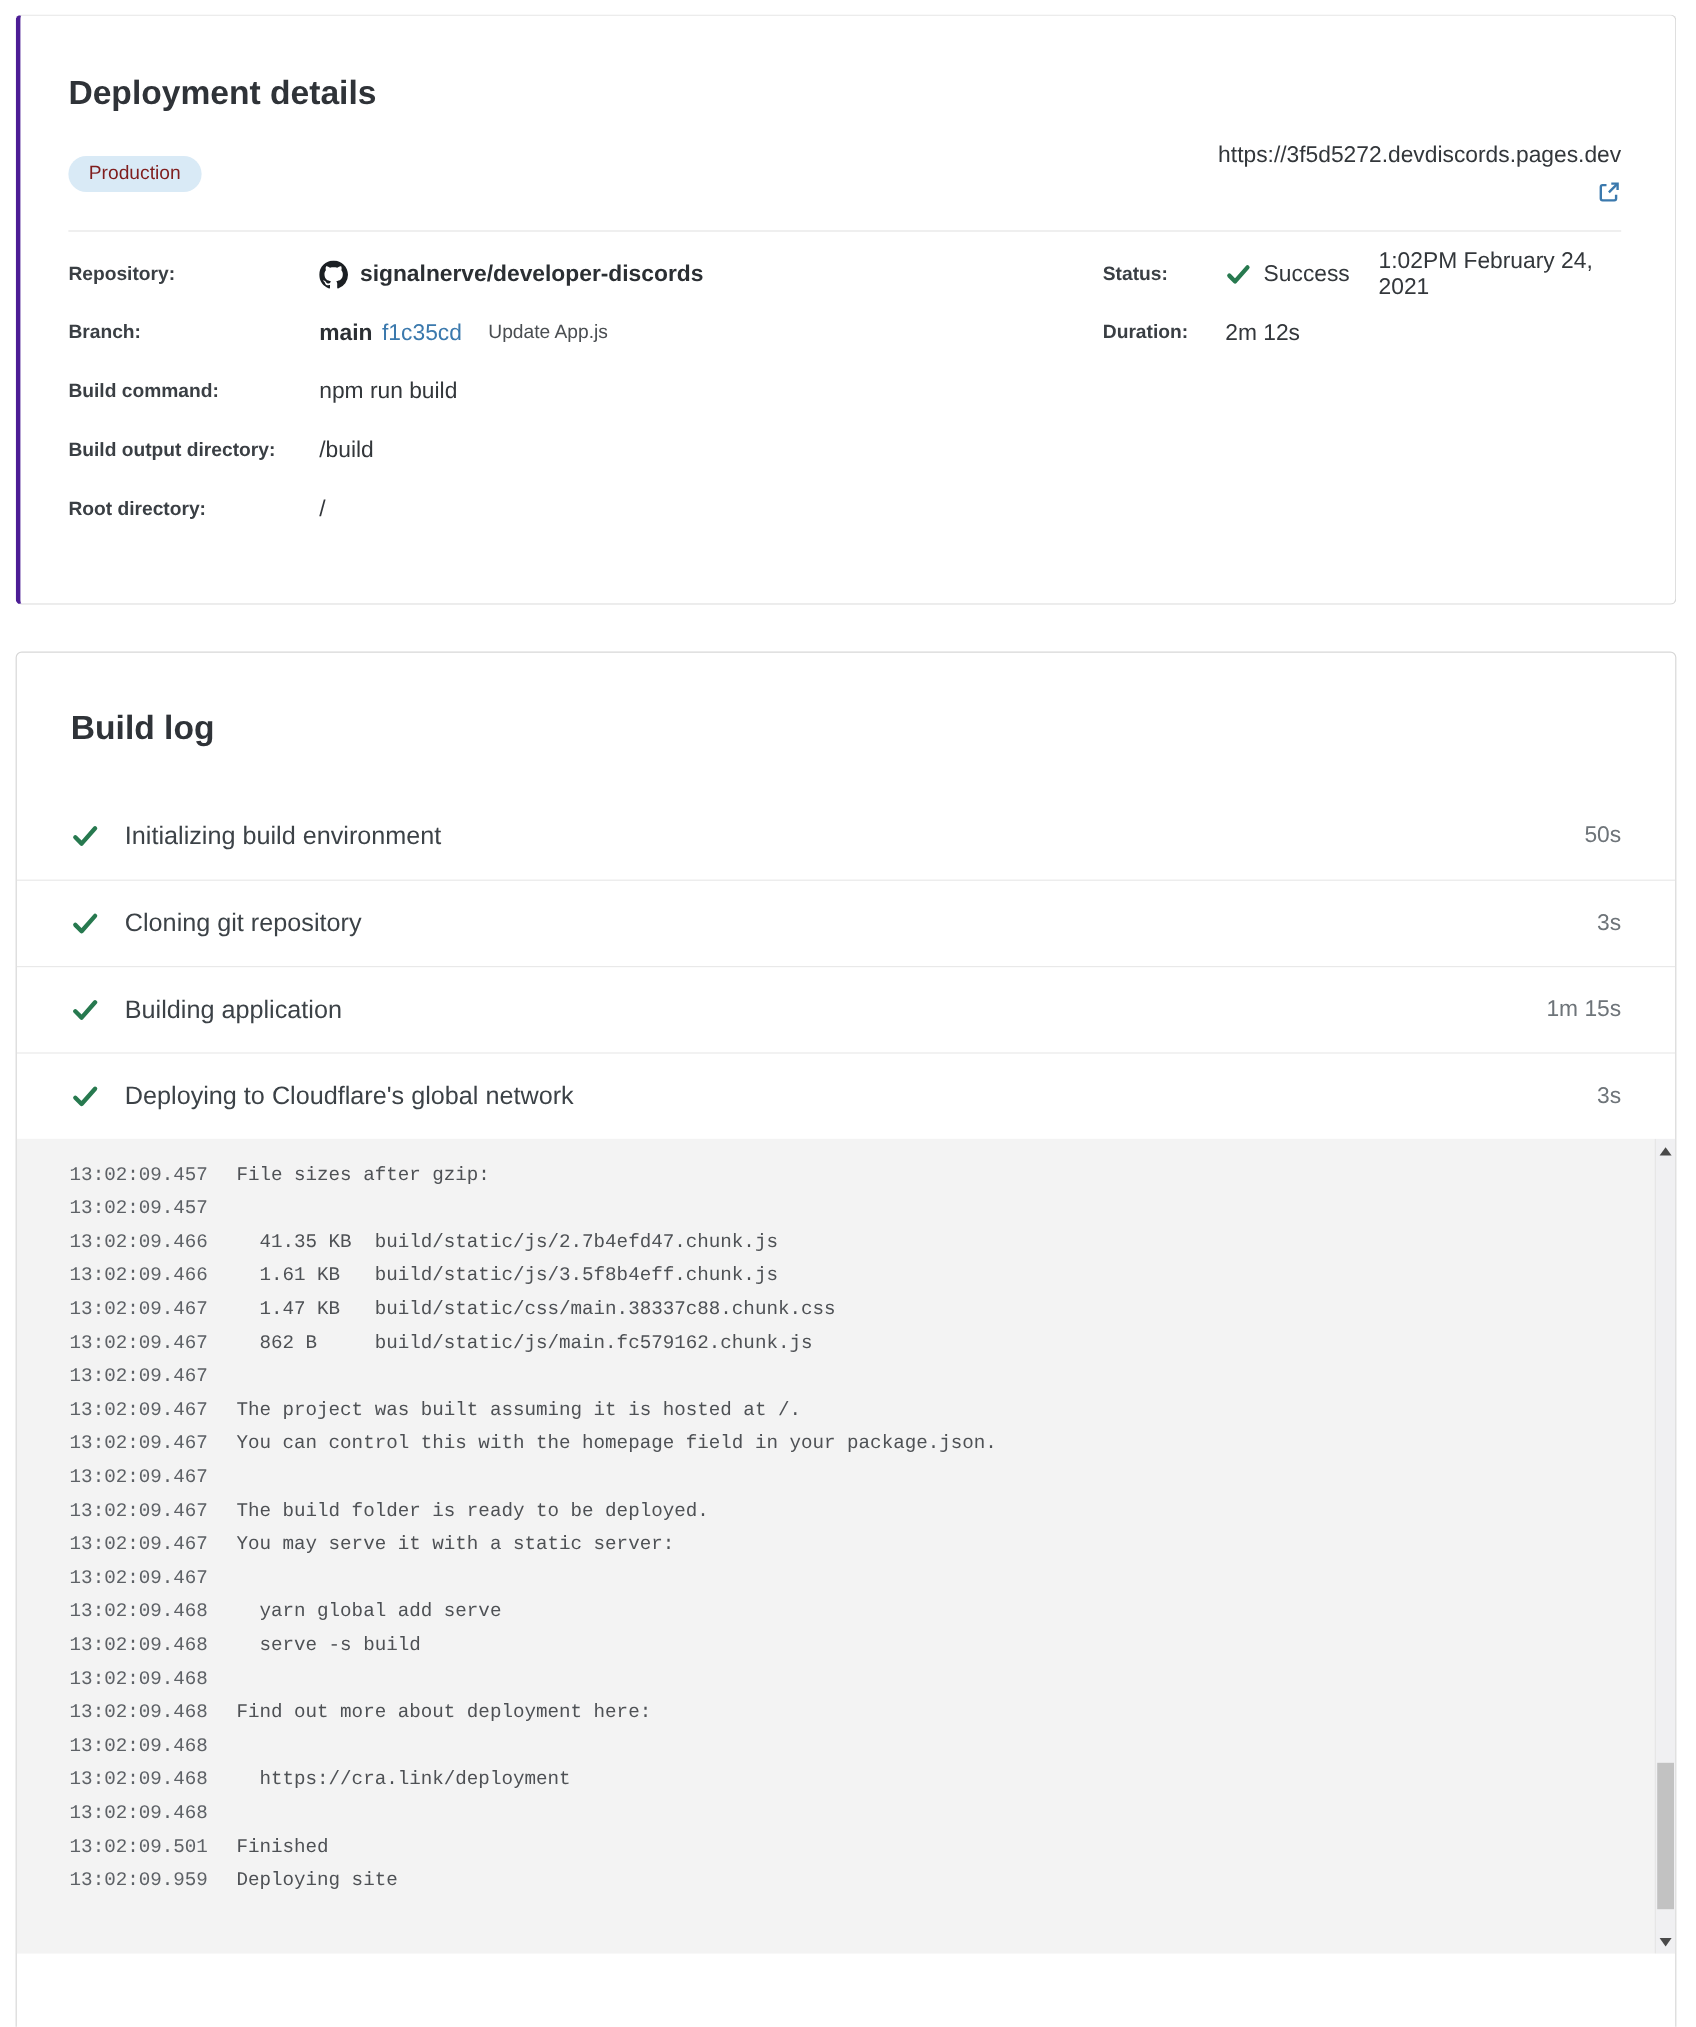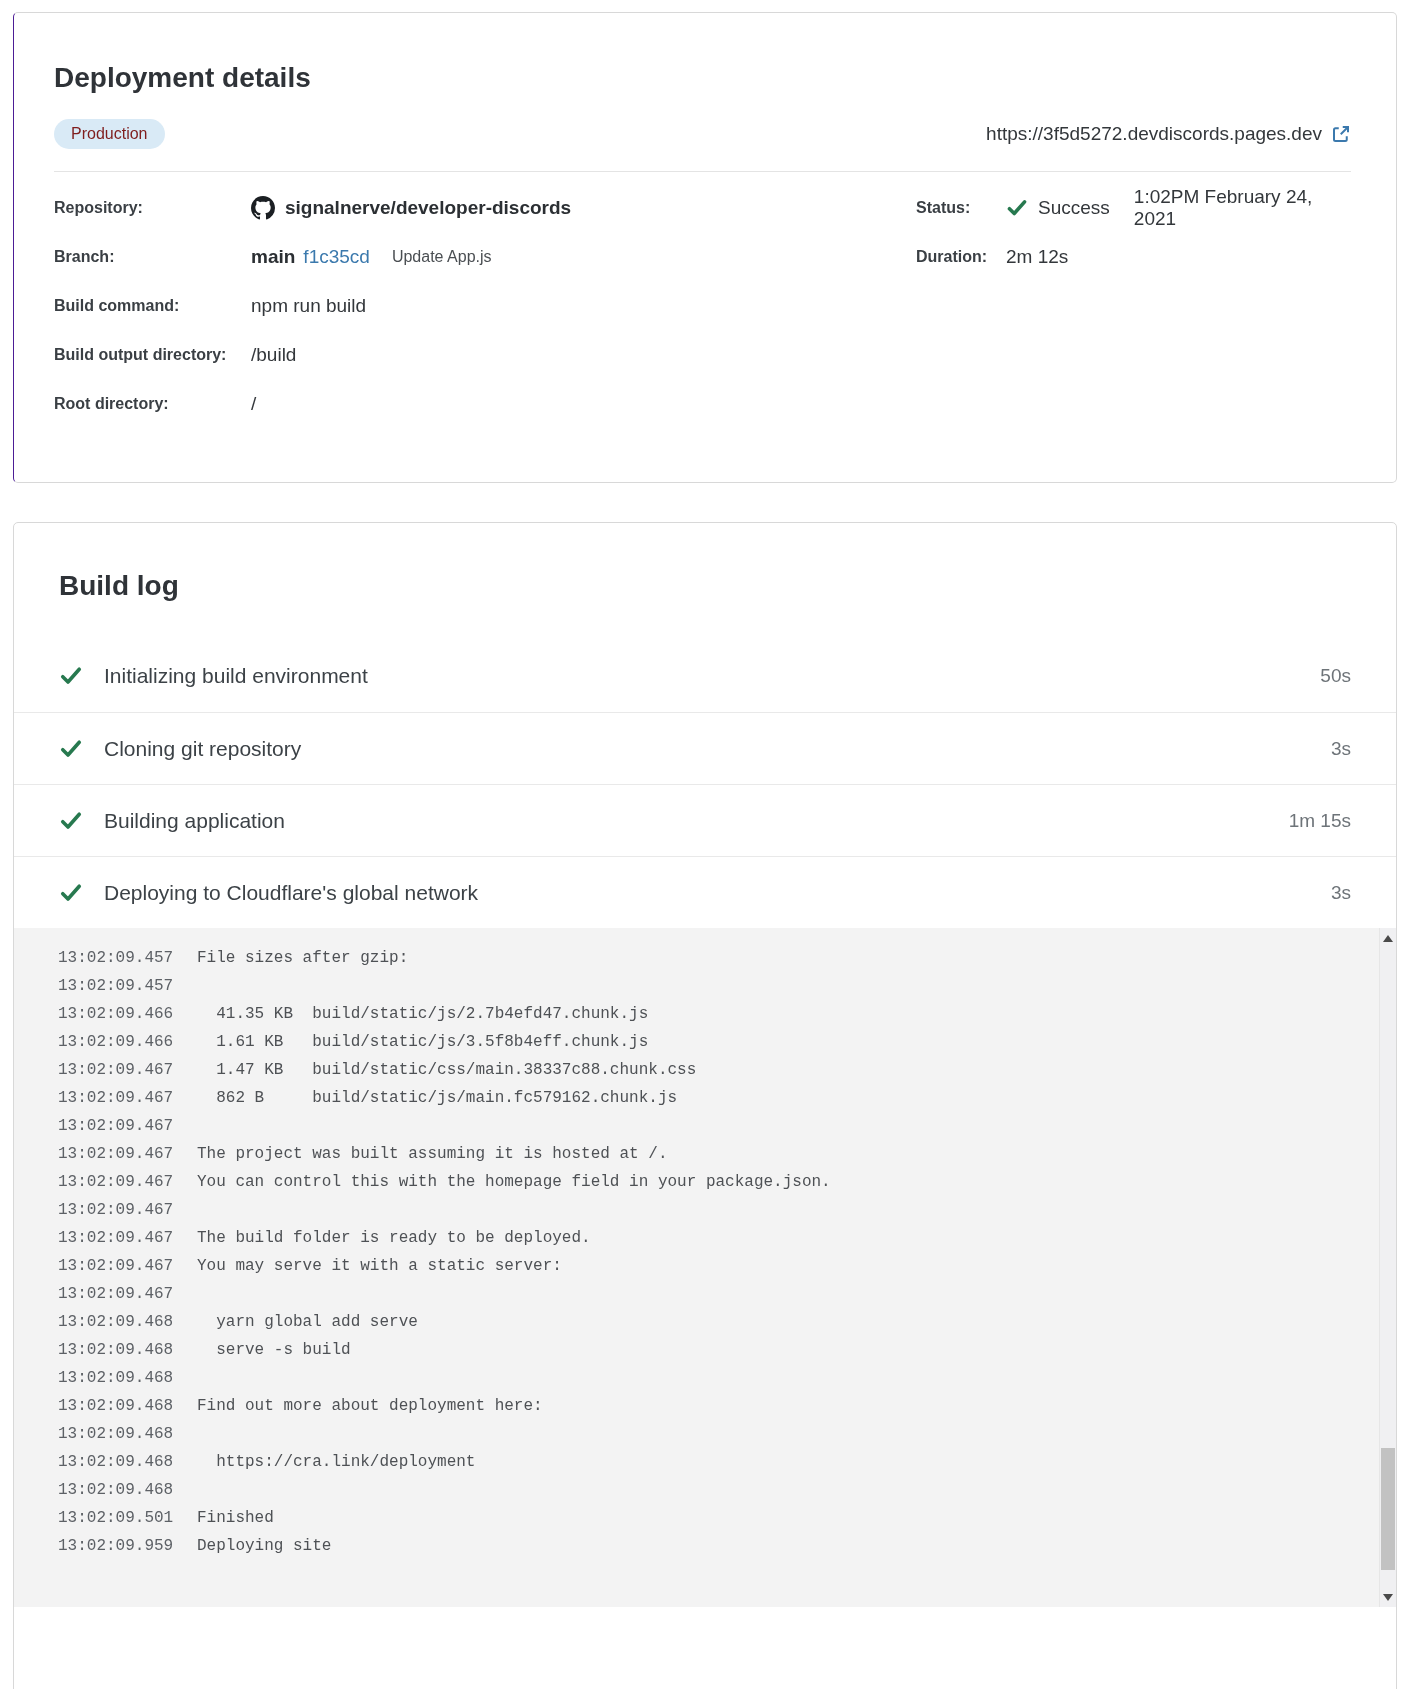--- a/index.html
+++ b/index.html
@@ -12,21 +12,21 @@
   }
   .card {
     background: #ffffff;
     border: 1px solid #d8d8d8;
     border-radius: 5px;
     margin: 0 16px 0 13px;
   }
   
   .card-deploy {
     margin-top: 12px;
-    border-left: 1px solid #4c1d95;
+    border-left: 4px solid #4c1d95;
     padding: 48px 45px 54px 40px;
     min-height: 451px;
   }
   .card-title {
     font-size: 28px;
     line-height: 34px;
     font-weight: 600;
     color: #2f3338;
   }
   .badge-url-row {
@@ -39,41 +39,43 @@
     display: inline-block;
     background: #d9eaf6;
     color: #7f1d1d;
     font-size: 16px;
     line-height: 30px;
     padding: 0 17px;
     border-radius: 16px;
   }
   .url-wrap {
     display: flex;
-    align-items: center;
+    align-items: flex-end;
     gap: 9px;
     font-size: 19px;
     color: #33373b;
     text-decoration: none;
+    flex-direction: column;
   }
   .divider {
     border-top: 1px solid #e4e4e4;
     margin-top: 22px;
   }
   .deploy-body {
     display: flex;
     align-items: flex-start;
     margin-top: 11px;
   }
   .deploy-left { width: 862px; }
   .deploy-right { flex: 1; }
   .field-row {
     display: flex;
     align-items: center;
     height: 49px;
+    gap: 12px;
   }
   .field-label {
     width: 197px;
     flex: none;
     font-size: 16px;
     font-weight: bold;
     color: #3a3f44;
   }
   .field-label-sm {
     width: 90px;

